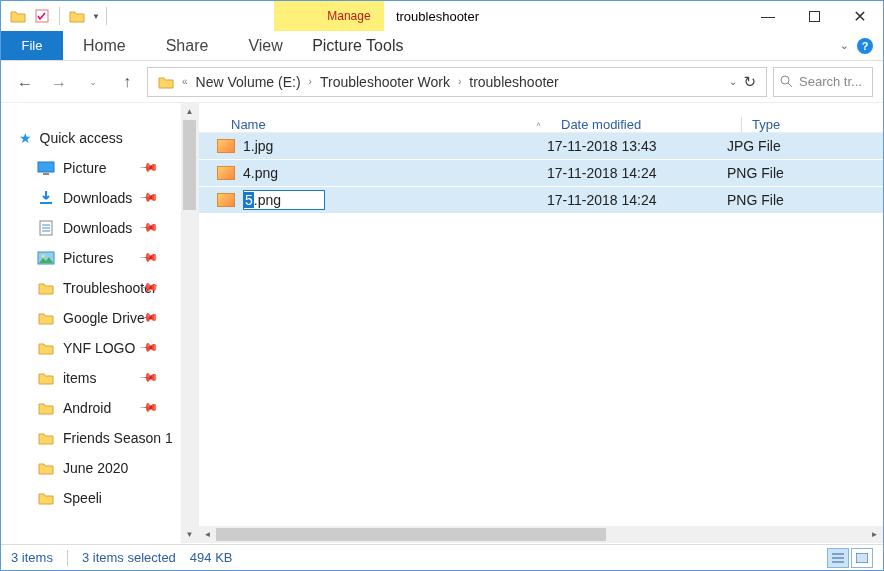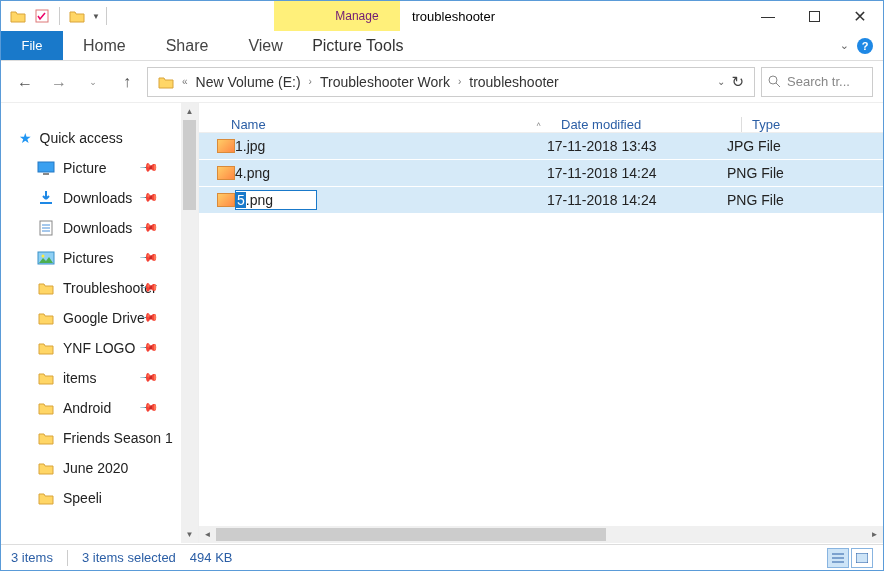--- a/index.html
+++ b/index.html
@@ -5,21 +5,21 @@
 * { box-sizing: border-box; margin: 0; padding: 0; font-family: "Segoe UI", Tahoma, sans-serif; }
 body { width: 884px; height: 571px; background: #fff; border: 1px solid #5a9bd8; overflow: hidden; position: relative; font-size: 12px; }
 
 
 .titlebar { height: 30px; display: flex; align-items: stretch; border-bottom: 0; }
 .tb-left { display: flex; align-items: center; padding-left: 6px; gap: 2px; }
 .tb-ico { width: 22px; height: 22px; display: flex; align-items: center; justify-content: center; }
 .folder-ico { width: 16px; height: 14px; }
 .tb-sep { width: 1px; height: 18px; background: #ccc; margin: 0 4px; }
 .tb-arrow { font-size: 8px; color: #555; margin-left: 2px; }
-.manage-tab { width: 126px; background: #fff07a; display: flex; align-items: center; justify-content: center; font-size: 12px; color: #701a75; margin-left: 163px; padding-left: 40px; }
+.manage-tab { width: 110px; background: #fff07a; display: flex; align-items: center; justify-content: center; font-size: 12px; color: #b91c1c; margin-left: 163px; padding-left: 40px; }
 .win-title { flex: 1; display: flex; align-items: center; padding-left: 12px; font-size: 13px; color: #000; }
 .win-btns { display: flex; }
 .win-btn { width: 46px; display: flex; align-items: center; justify-content: center; font-size: 14px; color: #333; cursor: default; }
 .win-btn.close { font-size: 16px; }
 
 
 .ribbon { height: 30px; display: flex; align-items: stretch; border-bottom: 1px solid #ddd; }
 .file-tab { width: 62px; background: #1979ca; color: #fff; display: flex; align-items: center; justify-content: center; font-size: 13px; }
 .rtab { padding: 0 20px; display: flex; align-items: center; font-size: 16px; color: #444; }
 .rtab.pic { width: 110px; justify-content: center; padding: 0; color: #333; }
@@ -30,21 +30,21 @@
 
 .navrow { height: 42px; display: flex; align-items: center; gap: 6px; padding: 0 10px; border-bottom: 1px solid #eee; }
 .nav-arw { width: 28px; height: 28px; display: flex; align-items: center; justify-content: center; color: #888; font-size: 16px; }
 .nav-arw.enabled { color: #555; }
 .addr { flex: 1; height: 30px; border: 1px solid #ccc; display: flex; align-items: center; padding: 0 4px; gap: 2px; }
 .addr .crumb { padding: 0 6px; font-size: 14px; color: #333; display: flex; align-items: center; gap: 6px; }
 .addr .sep { color: #777; font-size: 10px; }
 .addr-end { margin-left: auto; display: flex; align-items: center; gap: 6px; padding-right: 6px; }
 .addr-dd { font-size: 10px; color: #666; }
 .reload { font-size: 15px; color: #444; }
-.search { width: 112px; height: 30px; border: 1px solid #ccc; display: flex; align-items: center; padding: 0 6px; gap: 6px; color: #888; font-size: 13px; }
+.search { width: 100px; height: 30px; border: 1px solid #ccc; display: flex; align-items: center; padding: 0 6px; gap: 6px; color: #888; font-size: 13px; }
 .search svg { flex-shrink: 0; }
 .search span { white-space: nowrap; overflow: hidden; text-overflow: ellipsis; }
 
 
 .main { display: flex; height: 440px; }
 .side { width: 198px; border-right: 1px solid #eee; position: relative; display: flex; }
 .side-tree { flex: 1; padding-top: 20px; overflow: hidden; }
 .side-scroll { width: 17px; background: #f0f0f0; position: relative; }
 .side-scroll .sarrow { height: 17px; display: flex; align-items: center; justify-content: center; font-size: 8px; color: #666; }
 .side-scroll .sthumb { position: absolute; top: 17px; left: 2px; right: 2px; height: 90px; background: #ccc; }
@@ -58,21 +58,21 @@
 
 .content { flex: 1; display: flex; flex-direction: column; }
 .cols { height: 30px; display: flex; align-items: flex-end; border-bottom: 1px solid #eee; padding-left: 32px; }
 .col { font-size: 13px; color: #2b5ea5; display: flex; align-items: center; gap: 6px; }
 .col.name { width: 330px; }
 .col.date { width: 180px; }
 .col.type { width: 120px; border-left: 1px solid #ddd; padding-left: 10px; }
 .sort-ind { font-size: 8px; color: #888; margin-left: auto; margin-right: 20px; }
 .rows { }
 .row { height: 27px; display: flex; align-items: center; padding-left: 18px; background: #d6eaf8; border-bottom: 1px solid #fff; font-size: 14px; color: #222; }
-.row .rname { width: 330px; display: flex; align-items: center; }
+.row .rname { width: 330px; display: flex; align-items: center; gap: 8px; }
 .row .rdate { width: 180px; }
 .row .rtype { width: 130px; }
 .thumb { width: 18px; height: 14px; background: linear-gradient(135deg,#ffcc66,#ff8844); border: 1px solid #d98a3a; }
 .rename-box { height: 20px; border: 1px solid #1979ca; background: #fff; display: inline-flex; align-items: center; padding: 0 2px 0 0; width: 82px; }
 .rename-sel { background: #1979ca; color: #fff; padding: 0 1px; }
 .hscroll { height: 17px; background: #f0f0f0; margin-top: auto; display: flex; align-items: center; }
 .hscroll .harrow { width: 17px; text-align: center; font-size: 8px; color: #666; }
 .hscroll .htrack { flex: 1; position: relative; height: 100%; }
 .hscroll .hthumb { position: absolute; left: 0; top: 2px; bottom: 2px; width: 60%; background: #ccc; }
 

